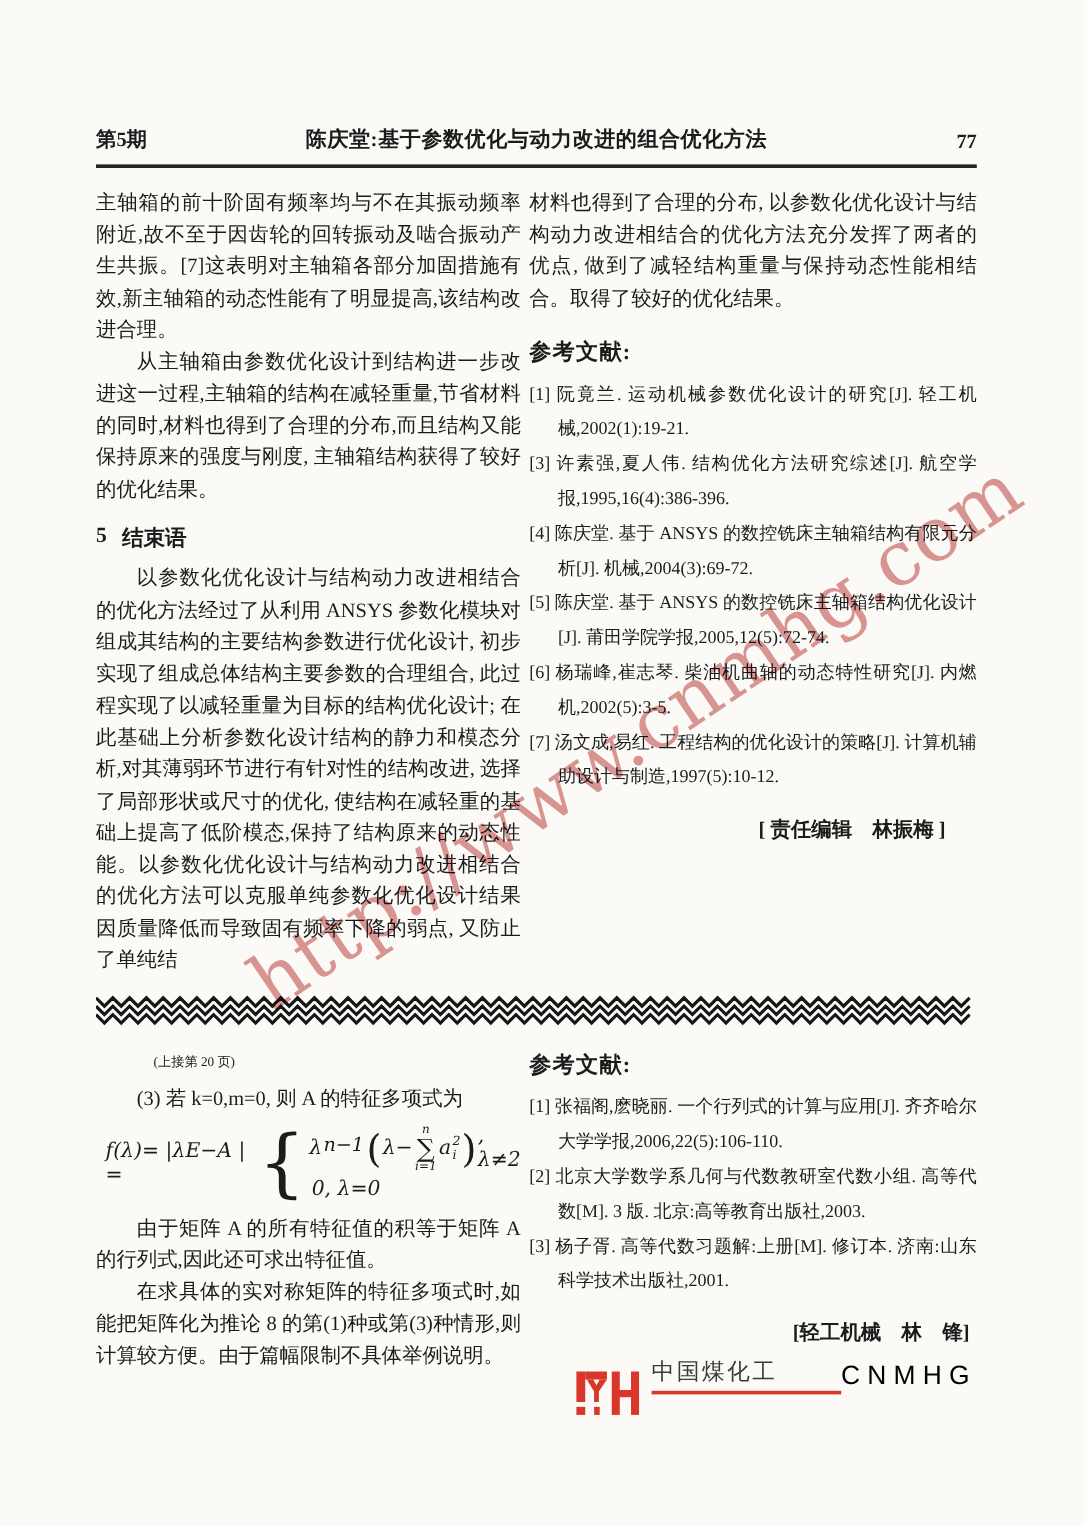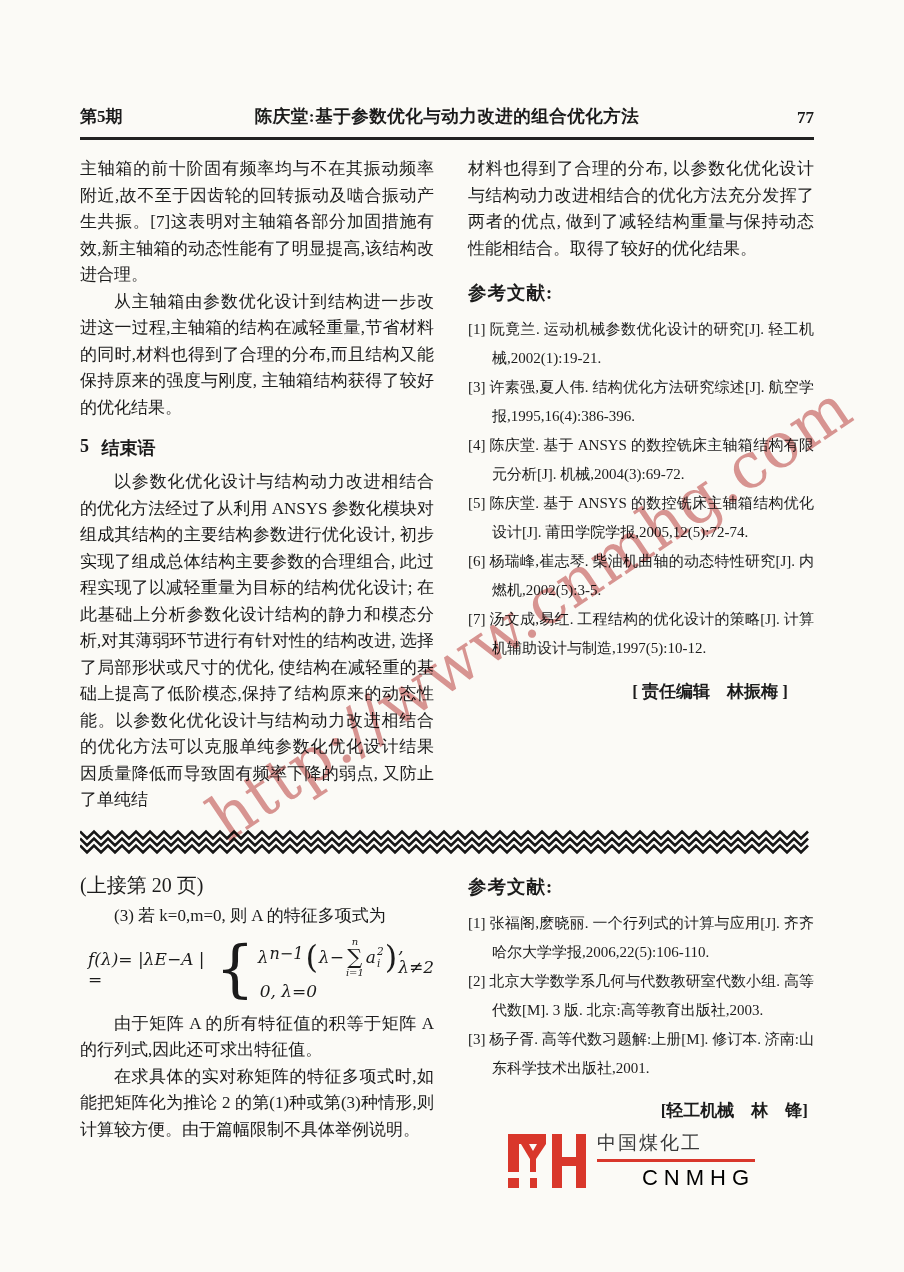--- a/index.html
+++ b/index.html
@@ -8,61 +8,61 @@
   .sheet { position:relative; width:904px; height:1272px; background:#fbfaf6; color:#1b1b1b; overflow:hidden; }
   .content { position:absolute; left:80px; top:104px; width:734px; }
 
   
   .phead { display:grid; grid-template-columns:1fr auto 1fr; align-items:end;
            padding-bottom:9px; border-bottom:3px solid #222; }
   .phead .issue { justify-self:start; font-size:17px; font-weight:700; }
   .phead .ptitle { font-size:17.5px; font-weight:700; letter-spacing:.5px; }
   .phead .pageno { justify-self:end; font-size:17px; font-weight:700; }
 
-  .cols { display:flex; gap:34px; margin-top:16px; }
+  .cols { display:flex; gap:7px; margin-top:16px; }
   .col-l { width:354px; flex:none; }
   .col-r { flex:1; min-width:0; }
 
   p.body { font-size:17px; line-height:26.5px; text-align:justify; }
   .indent { text-indent:2em; }
 
   .sec-head { display:flex; gap:.7em; font-size:18px; font-weight:700; margin:15px 0 9px; }
 
   .refs-head { font-size:18.5px; font-weight:700; letter-spacing:1px; margin:18px 0 10px; }
   .ref { font-size:15px; line-height:29px; text-align:justify;
          padding-left:24px; text-indent:-24px; }
   .editor { text-align:right; font-weight:700; font-size:17px; margin-top:17px; padding-right:26px; }
 
   
   .zigzag { display:block; margin:15px 0 16px; }
 
   
   .cols.lower { margin-top:6px; }
-  .cont-note { font-size:20px; line-height:26px; }
+  .cont-note { font-size:11px; line-height:26px;margin-left:48px; }
   .item3 { font-size:17px; line-height:27px; text-indent:2em; margin-top:4px; }
 
   .formula { display:flex; align-items:center; margin:8px 0 10px 8px;
              font-family:"DejaVu Serif",serif; font-size:17px; font-style:italic; }
   .formula .brace { font-size:62px; font-weight:400; font-style:normal; line-height:.9; margin:0 3px 0 4px; }
   .cases { display:flex; flex-direction:column; gap:3px; }
   .case1 { display:flex; align-items:center; }
   .case1 sup { font-size:16px; margin:-8px 1px 0 1px;font-style:italic; }
   .bigparen { font-size:32px; font-style:normal; font-weight:300; line-height:1; margin:0 1px; }
   .sum { display:inline-flex; flex-direction:column; align-items:center; line-height:1; margin:0 2px; }
   .sum .s-top { font-size:10px; }
   .sum .s-sig { font-size:21px; font-style:normal; }
   .sum .s-bot { font-size:10px; }
   .supsub { display:inline-flex; flex-direction:column; font-size:10.5px; line-height:1.15; margin-left:1px; }
   .case2 { padding-left:2px; }
 
   .editor2 { text-align:right; font-weight:700; font-size:17px; margin-top:16px; padding-right:6px; }
 
   
   .logo-row { display:flex; align-items:flex-start; gap:9px; margin:8px 0 0 38px; }
-  .logo-text { display:flex; flex-direction:column;align-items:flex-end; }
+  .logo-text { display:flex; flex-direction:row; }
   .logo-cn { font-size:19px; color:#3a3a3a; letter-spacing:2px; padding-bottom:3px;
              border-bottom:3px solid #d9372b; width:158px; }
   .logo-en { font-size:22px; color:#000000; letter-spacing:6px; margin-top:3px;
              font-family:Liberation Sans, sans-serif; }
 
   
   .watermark { position:absolute; left:195px; top:795px; white-space:nowrap;
                font-family:"DejaVu Serif",serif; font-size:63px; letter-spacing:1px;
                color:rgba(193,76,74,.58); transform:rotate(-34deg); transform-origin:left top;
                mix-blend-mode:multiply; pointer-events:none; z-index:5; }
@@ -137,21 +137,21 @@
                 <span>i</span>
               </span>
               <span class="bigparen">)</span>
               <span>, λ≠2</span>
             </div>
             <div class="case2">0, λ=0</div>
           </div>
         </div>
 
         <p class="body indent">由于矩阵 A 的所有特征值的积等于矩阵 A 的行列式,因此还可求出特征值。</p>
-        <p class="body indent">在求具体的实对称矩阵的特征多项式时,如能把矩阵化为推论 2 的第(1)种或第(3)种情形,则计算较方便。由于篇幅限制不具体举例说明。</p>
+        <p class="body indent">在求具体的实对称矩阵的特征多项式时,如能把矩阵化为推论 8 的第(1)种或第(3)种情形,则计算较方便。由于篇幅限制不具体举例说明。</p>
       </div>
 
       <div class="col-r">
         <div class="refs-head" style="margin-top:2px">参考文献:</div>
         <p class="ref">[1] 张福阁,麽晓丽. 一个行列式的计算与应用[J]. 齐齐哈尔大学学报,2006,22(5):106-110.</p>
         <p class="ref">[2] 北京大学数学系几何与代数教研室代数小组. 高等代数[M]. 3 版. 北京:高等教育出版社,2003.</p>
         <p class="ref">[3] 杨子胥. 高等代数习题解:上册[M]. 修订本. 济南:山东科学技术出版社,2001.</p>
         <div class="editor2">[轻工机械　林　锋]</div>
 
         <div class="logo-row">

